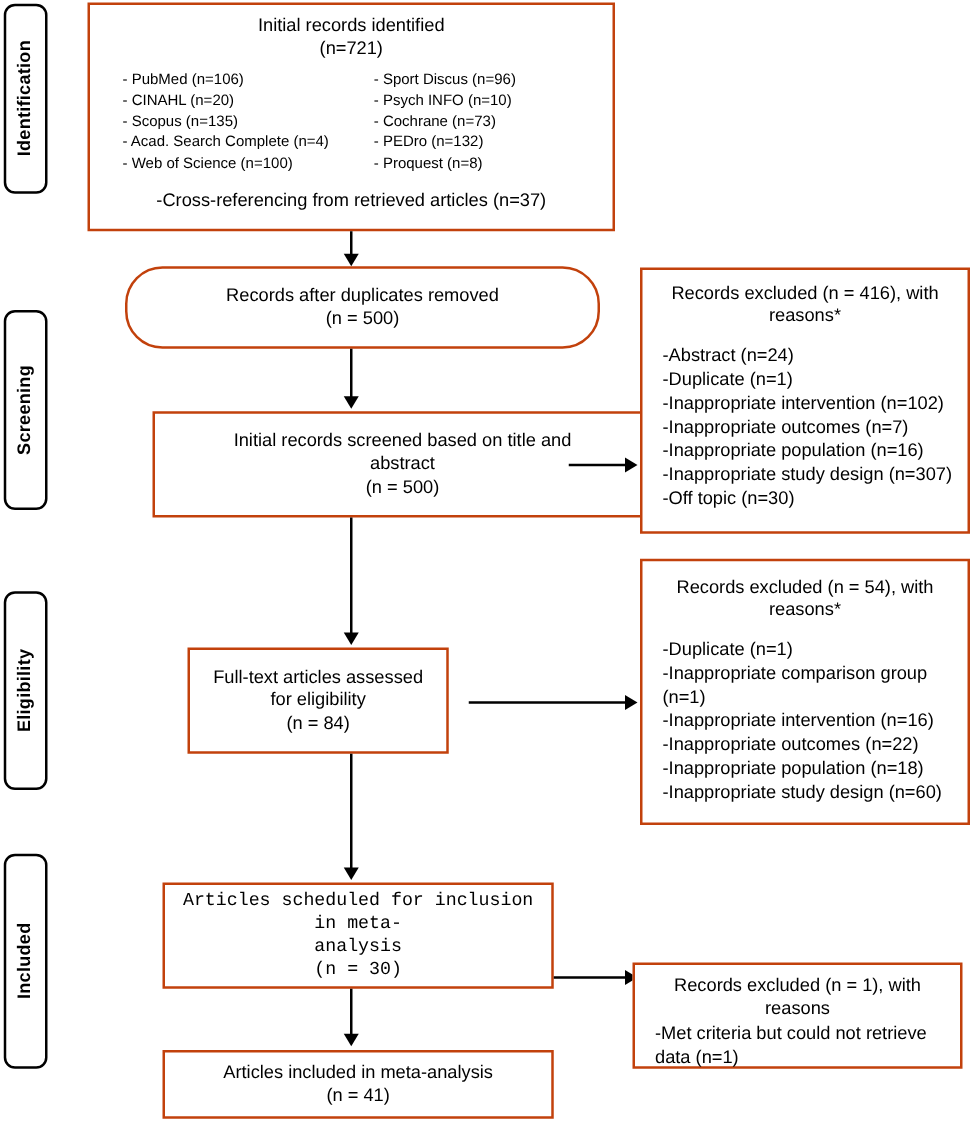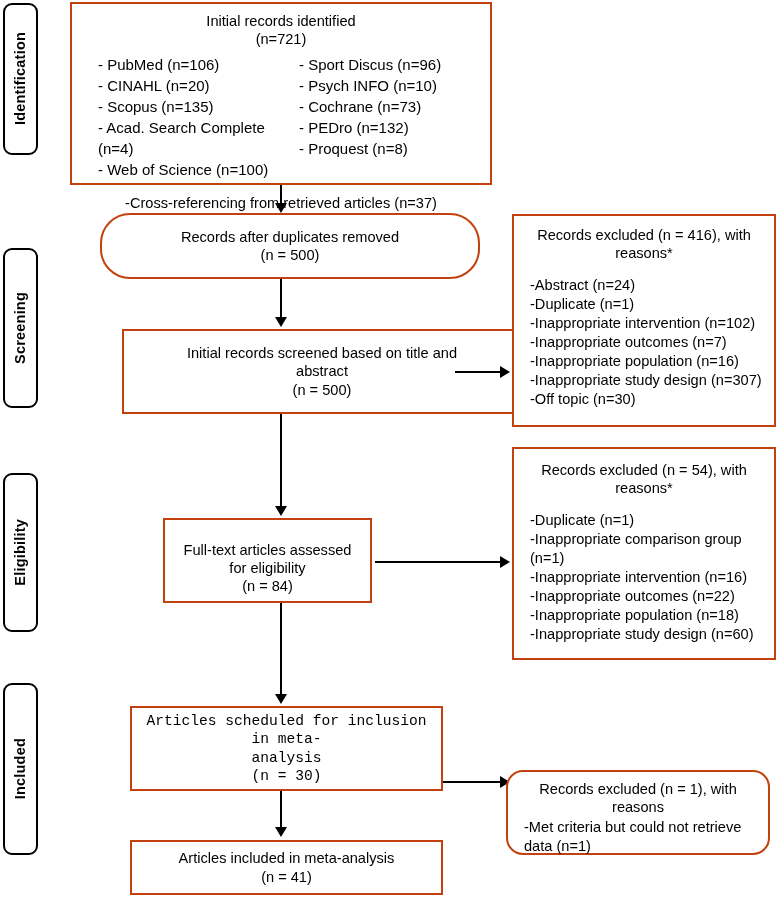--- a/index.html
+++ b/index.html
@@ -67,21 +67,21 @@
     line-height: 1.25;
     white-space: pre-line;
   }
   .ident-cols {
     display: flex;
     margin-top: 7px;
     padding: 0 12px 0 18px;
   }
   .ident-col {
     flex: 1;
-    font-size: 15px;
+    font-size: 12px;
     line-height: 1.39;
     white-space: pre-line;
     text-align: left;
   }
   .ident-col.col-right { padding-left: 30px; }
   .ident-footer {
     text-align: center;
     font-size: 14.6px;
     margin-top: 14px;
     white-space: pre-line;
@@ -197,21 +197,21 @@
 -Inappropriate intervention (n=102)
 -Inappropriate outcomes (n=7)
 -Inappropriate population (n=16)
 -Inappropriate study design (n=307)
 -Off topic (n=30)</div>
   </div>
 
   <div class="vline" style="left:280px; top:414px; height:94px;"></div>
   <div class="arrow-down" style="left:275px; top:506px;"></div>
 
-  <div class="box center-text" style="left:163px; top:518px; width:209px; height:85px; display:flex; align-items:flex-end; justify-content:center;">
+  <div class="box center-text" style="left:150px; top:518px; width:209px; height:85px; display:flex; align-items:center; justify-content:center;">
     <div class="box-text">Full-text articles assessed
 for eligibility
 (n = 84)</div>
   </div>
 
   <div class="hline" style="left:375px; top:561px; width:127px;"></div>
   <div class="arrow-right" style="left:500px; top:556px;"></div>
 
   <div class="box" style="left:512px; top:447px; width:264px; height:213px; padding:12px 10px;">
     <div class="excl-head">Records excluded (n = 54), with
@@ -230,21 +230,21 @@
 
   <div class="box center-text" style="left:130px; top:706px; width:313px; height:85px; display:flex; align-items:center; justify-content:center;font-family:Liberation Mono, monospace;">
     <div class="box-text">Articles scheduled for inclusion in meta-
 analysis
 (n = 30)</div>
   </div>
 
   <div class="hline" style="left:443px; top:781px; width:59px;"></div>
   <div class="arrow-right" style="left:500px; top:776px;"></div>
 
-  <div class="box" style="left:506px; top:770px; width:264px; height:85px; padding:8px 10px;border-radius:17px;">
+  <div class="box" style="left:506px; top:770px; width:264px; height:85px; padding:8px 10px;">
     <div class="excl-head">Records excluded (n = 1), with
 reasons</div>
     <div class="excl-list tight">-Met criteria but could not retrieve
  data (n=1)</div>
   </div>
 
   <div class="vline" style="left:280px; top:791px; height:38px;"></div>
   <div class="arrow-down" style="left:275px; top:827px;"></div>
 
   <div class="box center-text" style="left:130px; top:840px; width:313px; height:55px; display:flex; align-items:center; justify-content:center;">

